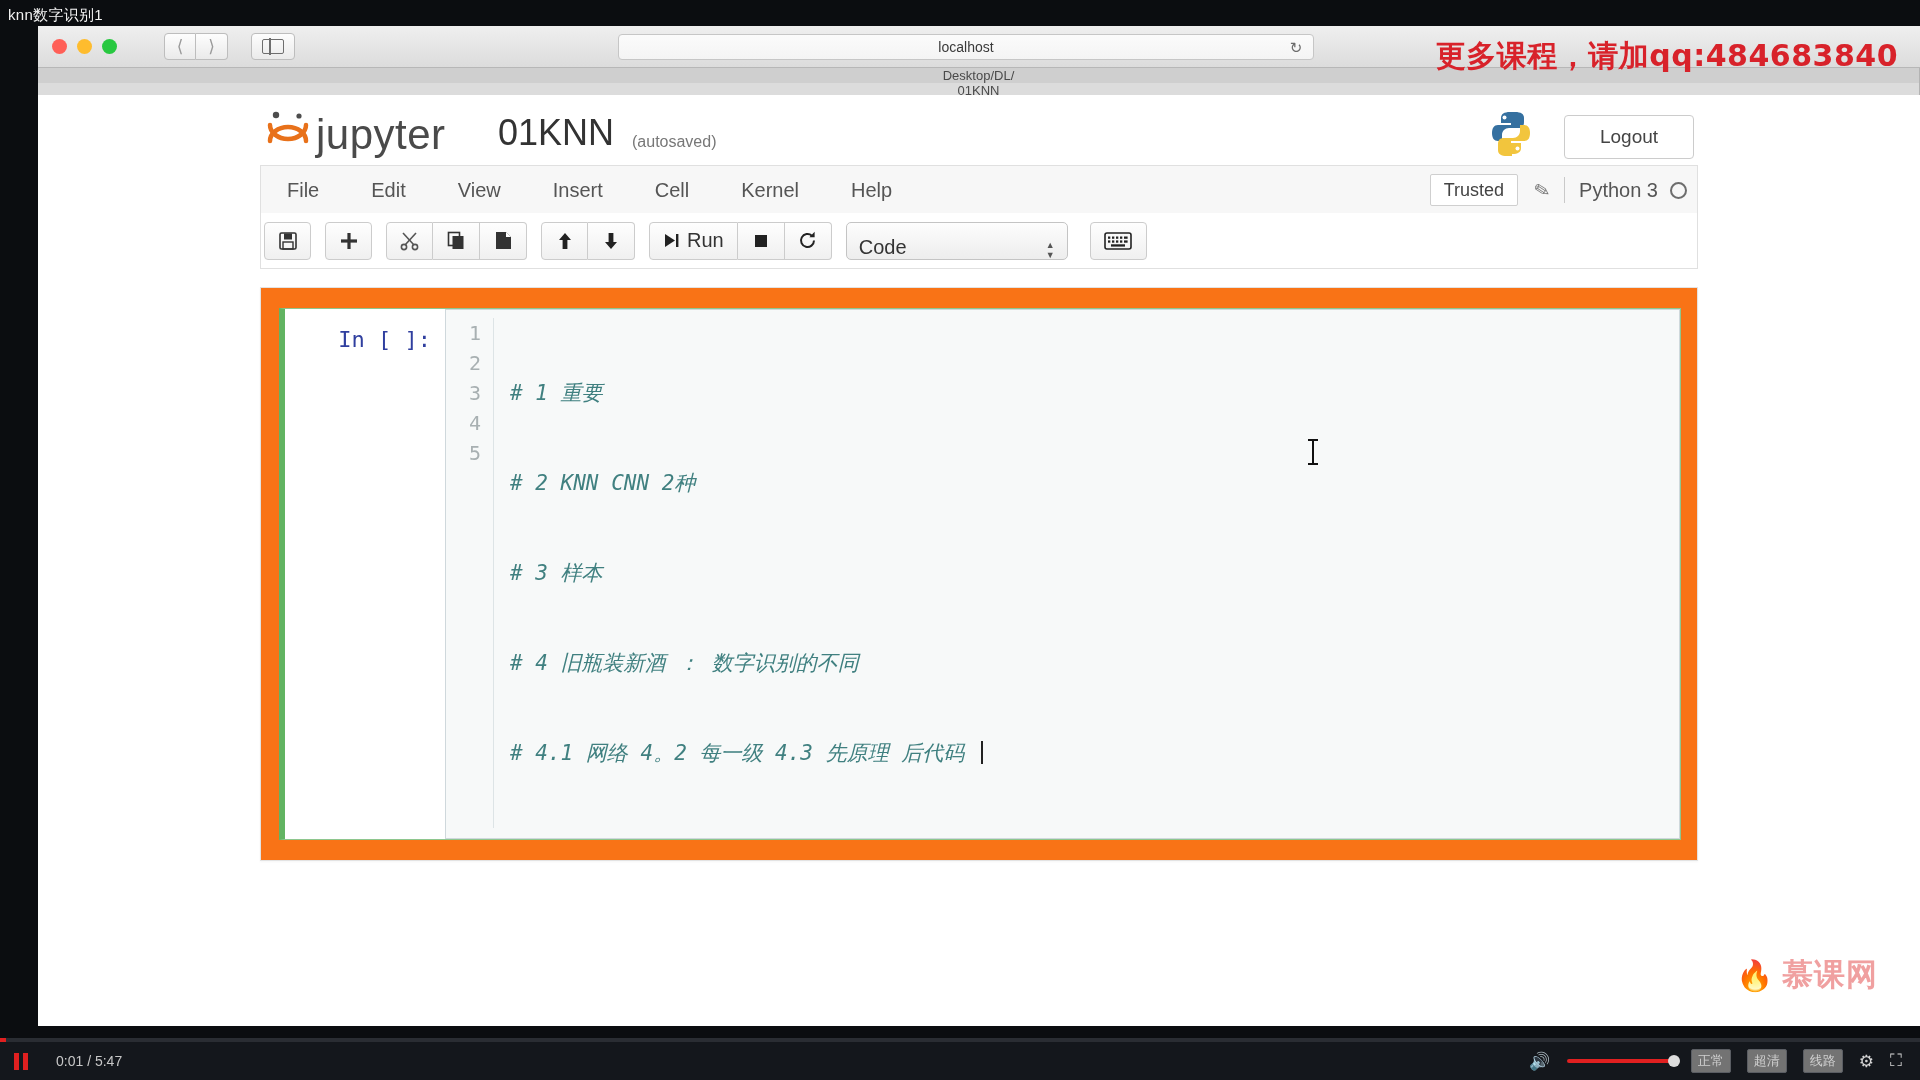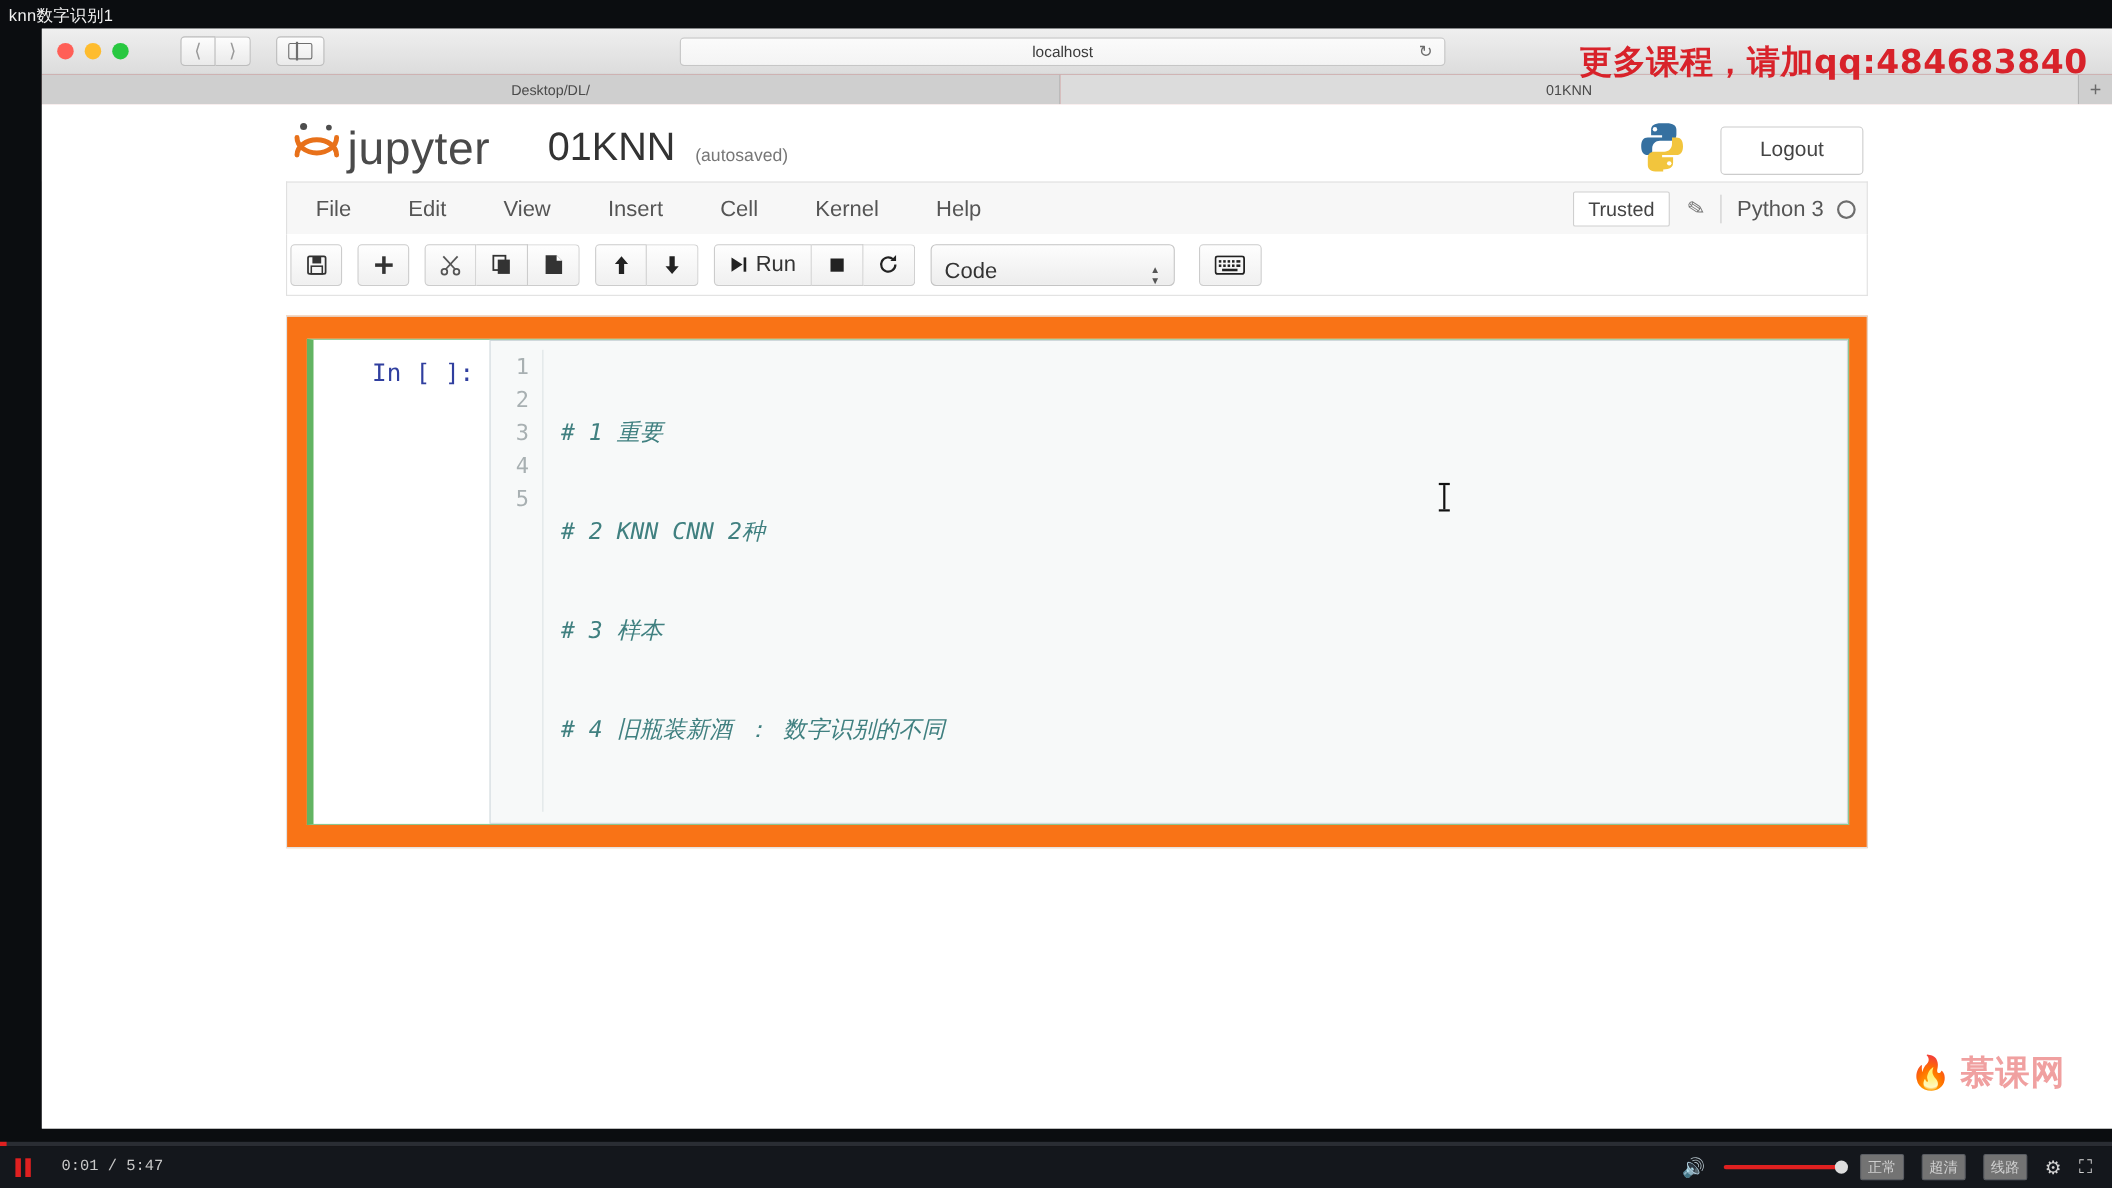--- a/index.html
+++ b/index.html
@@ -54,21 +54,21 @@
     background:linear-gradient(#fbfbfb,#f4f4f4); border:1px solid #c6c6c6; border-radius:4px;
     display:flex; align-items:center; justify-content:center;
   }
   #url-text { font-size:14px; color:#3a3a3a; }
   #reload-btn {
     position:absolute; right:8px; top:4px; width:18px; height:18px;
     color:#6c6c6c; font-size:15px; line-height:18px; text-align:center;
   }
 
   
-  #tabbar { position:relative; height:27px; width:100%; background:#ef4444; display:flex; }
+  #tabbar { position:relative; height:27px; width:100%; background:#ef4444; display:flex;flex-direction:column; }
   .tab {
     flex:1; display:flex; align-items:center; justify-content:center;
     font-size:13px; color:#4a4a4a; border-right:1px solid #b3b3b3;
     background:#cfcfcf;
   }
   .tab.active { background:#dcdcdc; }
   #tab-add {
     width:30px; display:flex; align-items:center; justify-content:center;
     font-size:18px; color:#6a6a6a; background:#cfcfcf;
   }
@@ -197,21 +197,21 @@
   
   #progress-track { position:absolute; left:0; bottom:38px; width:100%; height:4px; background:#2a2d33; }
   #progress-fill  { position:absolute; left:0; top:0; height:4px; width:0.29%; background:#e02020; }
 
   #controls {
     position:absolute; left:0; bottom:0; width:100%; height:38px;
     background:#14171c; display:flex; align-items:center;
   }
   #play-pause { width:42px; display:flex; align-items:center; justify-content:center; gap:4px; }
   .pp-bar { width:5px; height:17px; background:#e02020; }
-  #time-text { margin-left:14px; font-size:14px; color:#c8c8c8; font-family:Liberation Mono, monospace; }
+  #time-text { margin-left:14px; font-size:14px; color:#c8c8c8; font-family:Liberation Sans, sans-serif; }
   #ctl-right { margin-left:auto; display:flex; align-items:center; padding-right:18px; gap:16px; }
   #vol-icon { color:#d8d8d8; font-size:17px; }
   #vol-slider { position:relative; width:108px; height:4px; background:#e02020; border-radius:2px; }
   #vol-knob { position:absolute; right:-5px; top:-4px; width:12px; height:12px; border-radius:50%; background:#ddd; }
   .ctl-tag {
     padding:2px 6px; font-size:13px; color:#cfcfcf;
     border:1px solid #5a5d63; border-radius:2px; background:#737373;
   }
   #gear-icon, #fullscreen-icon { color:#d4d4d4; font-size:17px; }
 </style>
@@ -406,20 +406,21 @@
                 <div>2</div>
                 <div>3</div>
                 <div>4</div>
                 <div>5</div>
               </div>
               <div id="code">
                 <div># 1 重要</div>
                 <div># 2 KNN CNN 2种</div>
                 <div># 3 样本</div>
                 <div># 4 旧瓶装新酒 ： 数字识别的不同</div>
+                <div><span># 4.1 网络 4。2 每一级 4.3 先原理 后代码 </span><span id="caret"></span></div>
               </div>
               <div id="mouse-cursor"></div>
             </div>
           </div>
         </div>
       </div>
 
       <div id="mooc-logo">
         <span id="mooc-flame">🔥</span>
         <span>慕课网</span>

